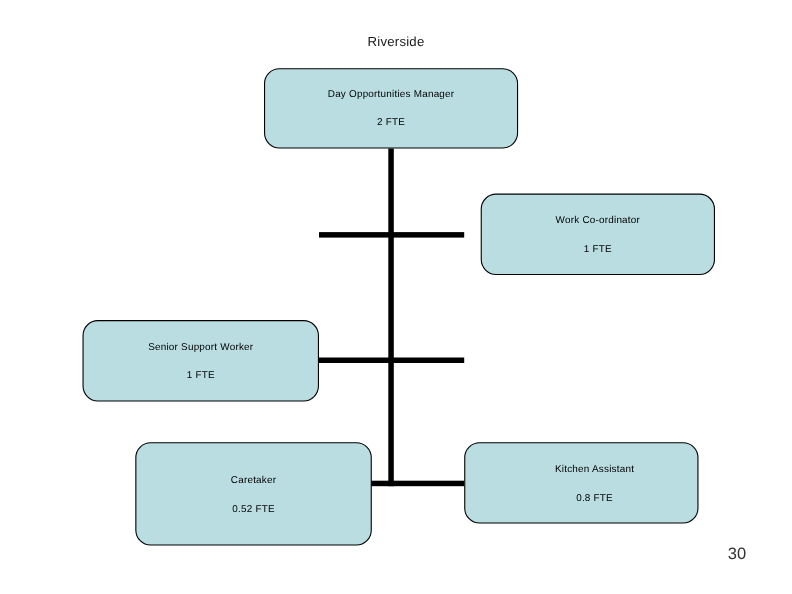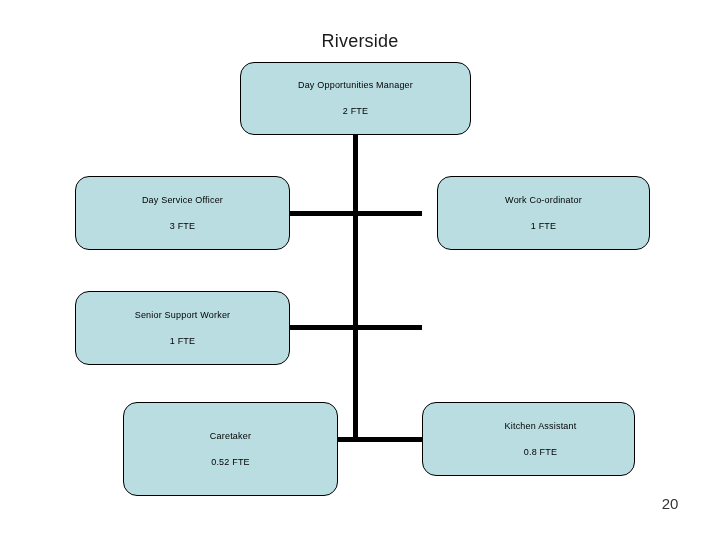--- a/index.html
+++ b/index.html
@@ -14,21 +14,21 @@
     height: 540px;
     background: #ffffff;
     overflow: hidden;
   }
   .slide-title {
     position: absolute;
     top: 31px;
     left: 0;
     width: 720px;
     text-align: center;
-    font-size: 18px;
+    font-size: 12px;
     color: #1a1a1a;
     letter-spacing: 0.2px;
   }
   .org-box {
     position: absolute;
     background: #b9dde1;
     border: 1px solid #000000;
     border-radius: 14px;
     box-sizing: border-box;
     display: flex;
@@ -77,38 +77,34 @@
   <div class="connector conn-vertical"></div>
   <div class="connector conn-h1"></div>
   <div class="connector conn-h2"></div>
   <div class="connector conn-h3"></div>
 
   <div class="org-box box-root">
     <span>Day Opportunities Manager</span>
     <span>2 FTE</span>
   </div>
 
-  <div class="org-box box-l1">
-    <span>Day Service Officer</span>
-    <span>3 FTE</span>
-  </div>
   <div class="org-box box-r1">
     <span>Work Co-ordinator</span>
     <span>1 FTE</span>
   </div>
 
   <div class="org-box box-l2">
     <span>Senior Support Worker</span>
     <span>1 FTE</span>
   </div>
 
   <div class="org-box box-l3">
     <span>Caretaker</span>
     <span>0.52 FTE</span>
   </div>
   <div class="org-box box-r3">
     <span>Kitchen Assistant</span>
     <span>0.8 FTE</span>
   </div>
 
-  <div class="page-number">20</div>
+  <div class="page-number">30</div>
 
 </div>
 
 </body></html>

